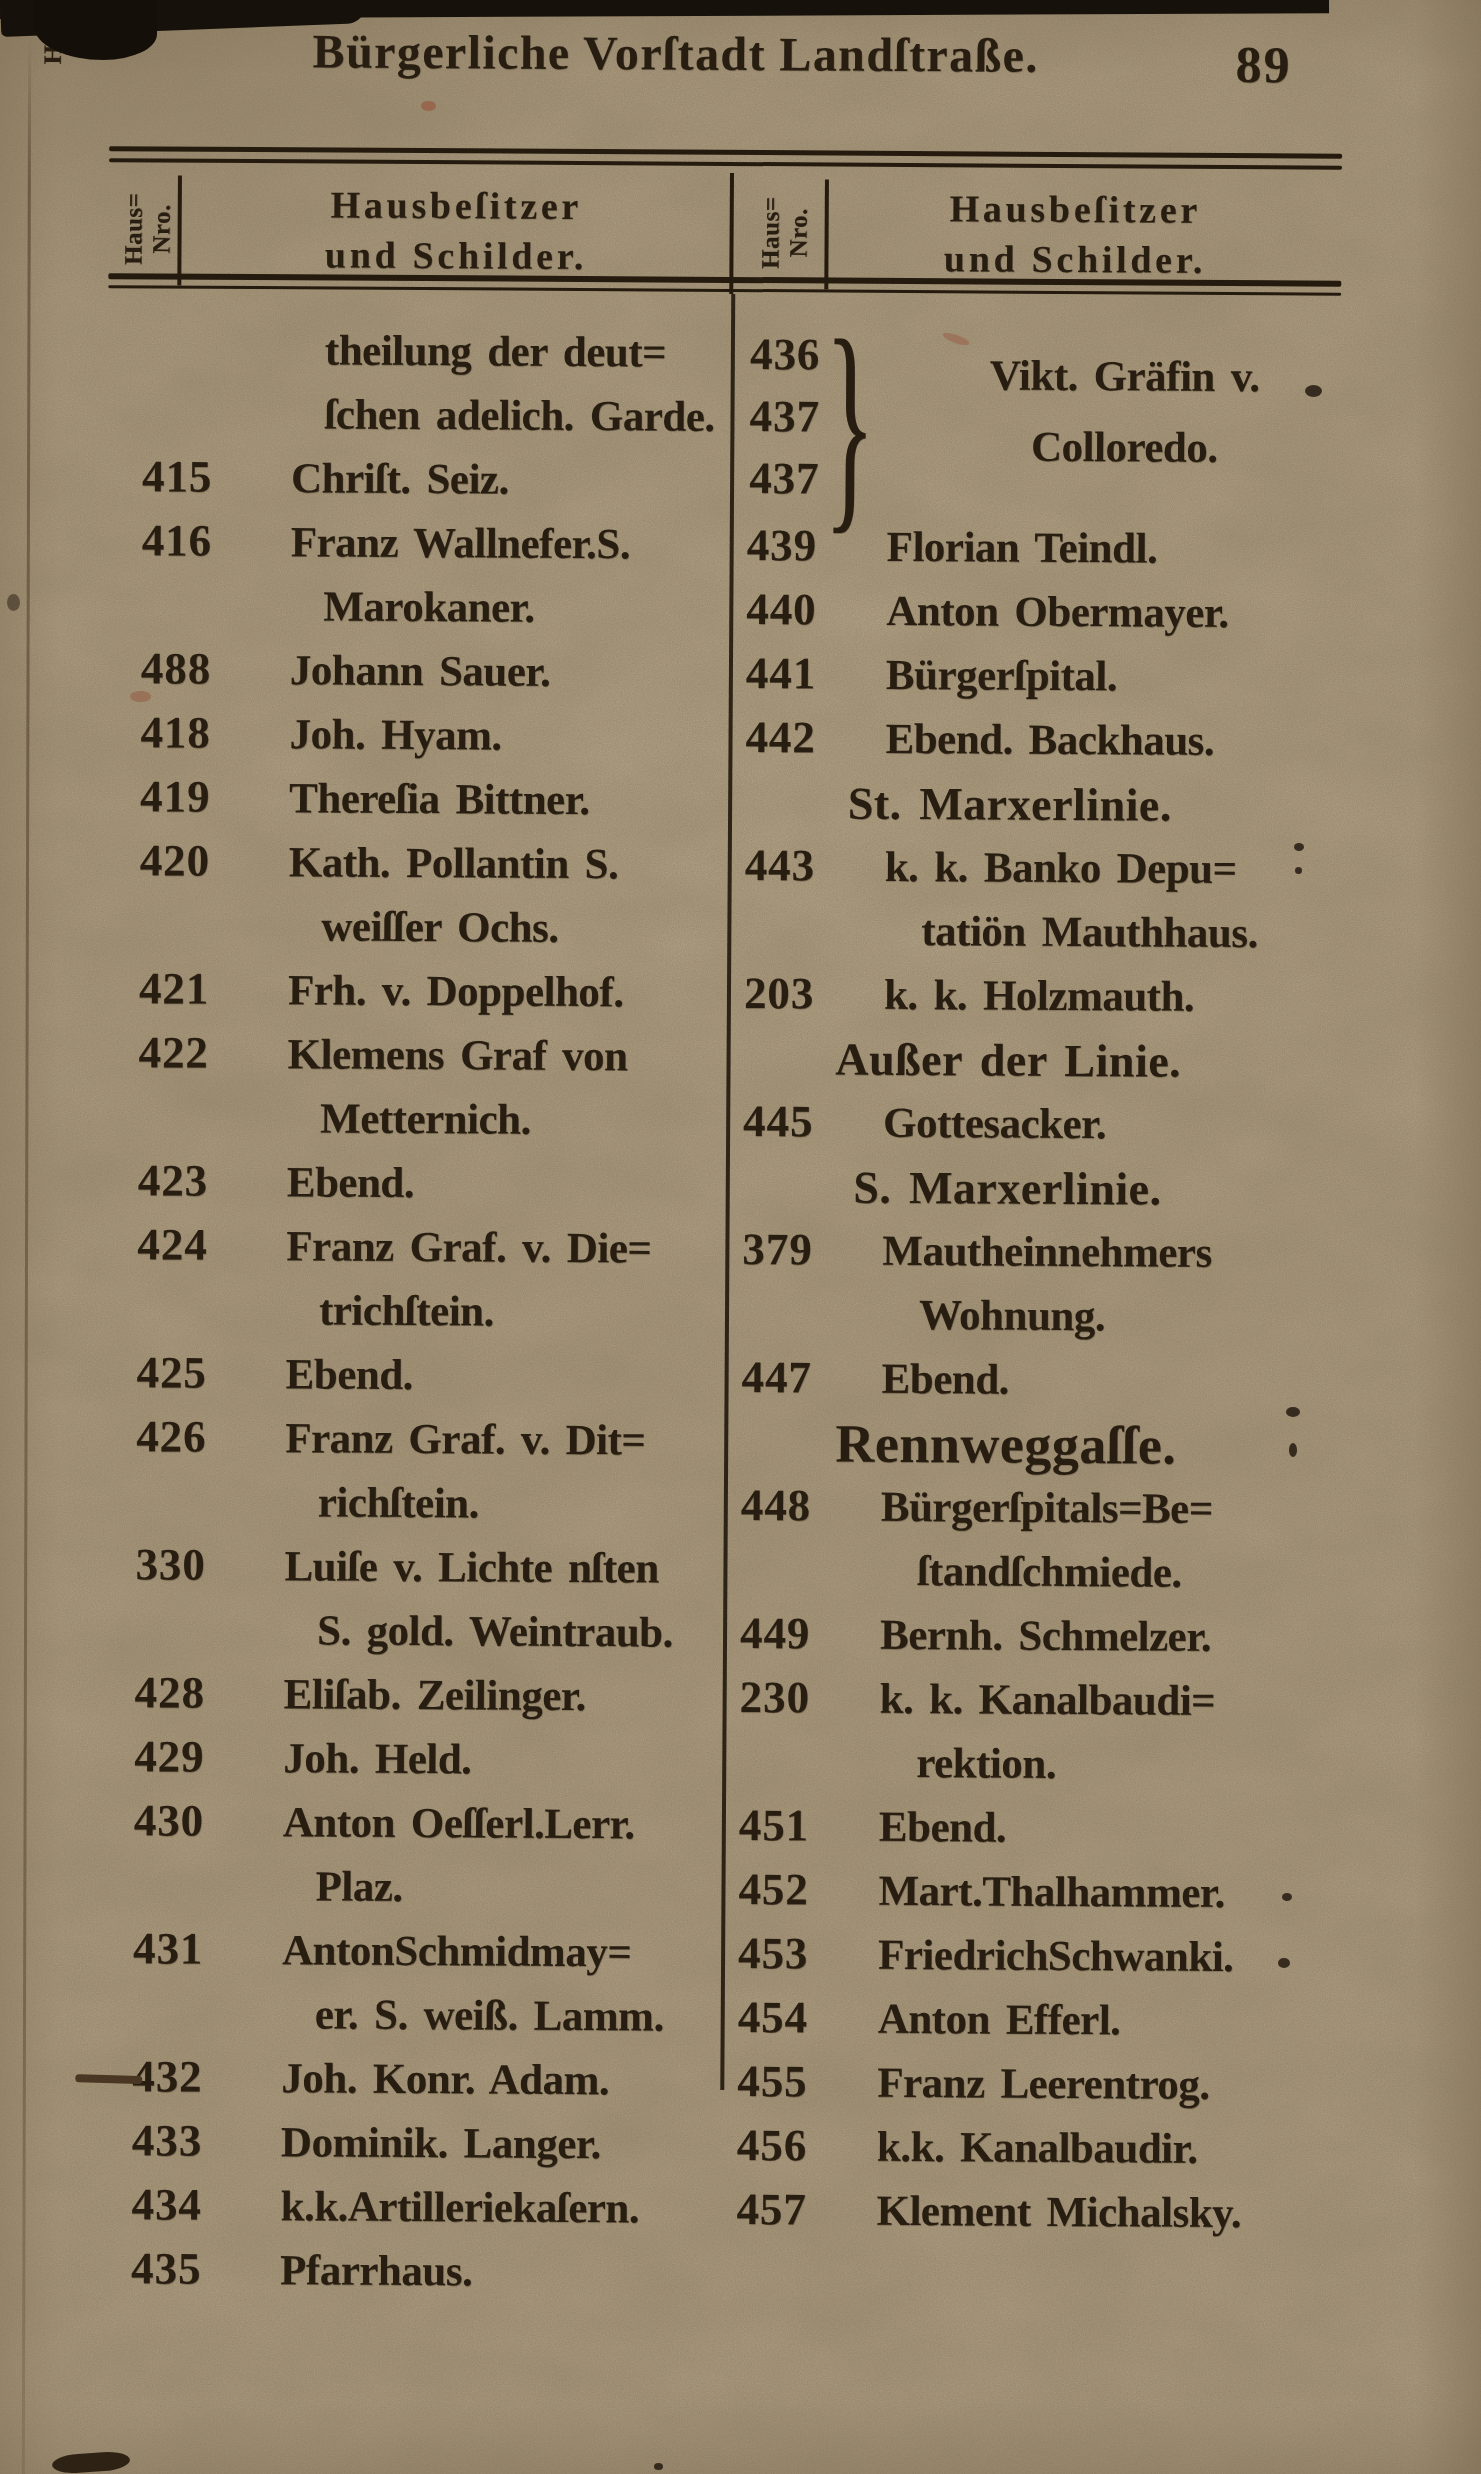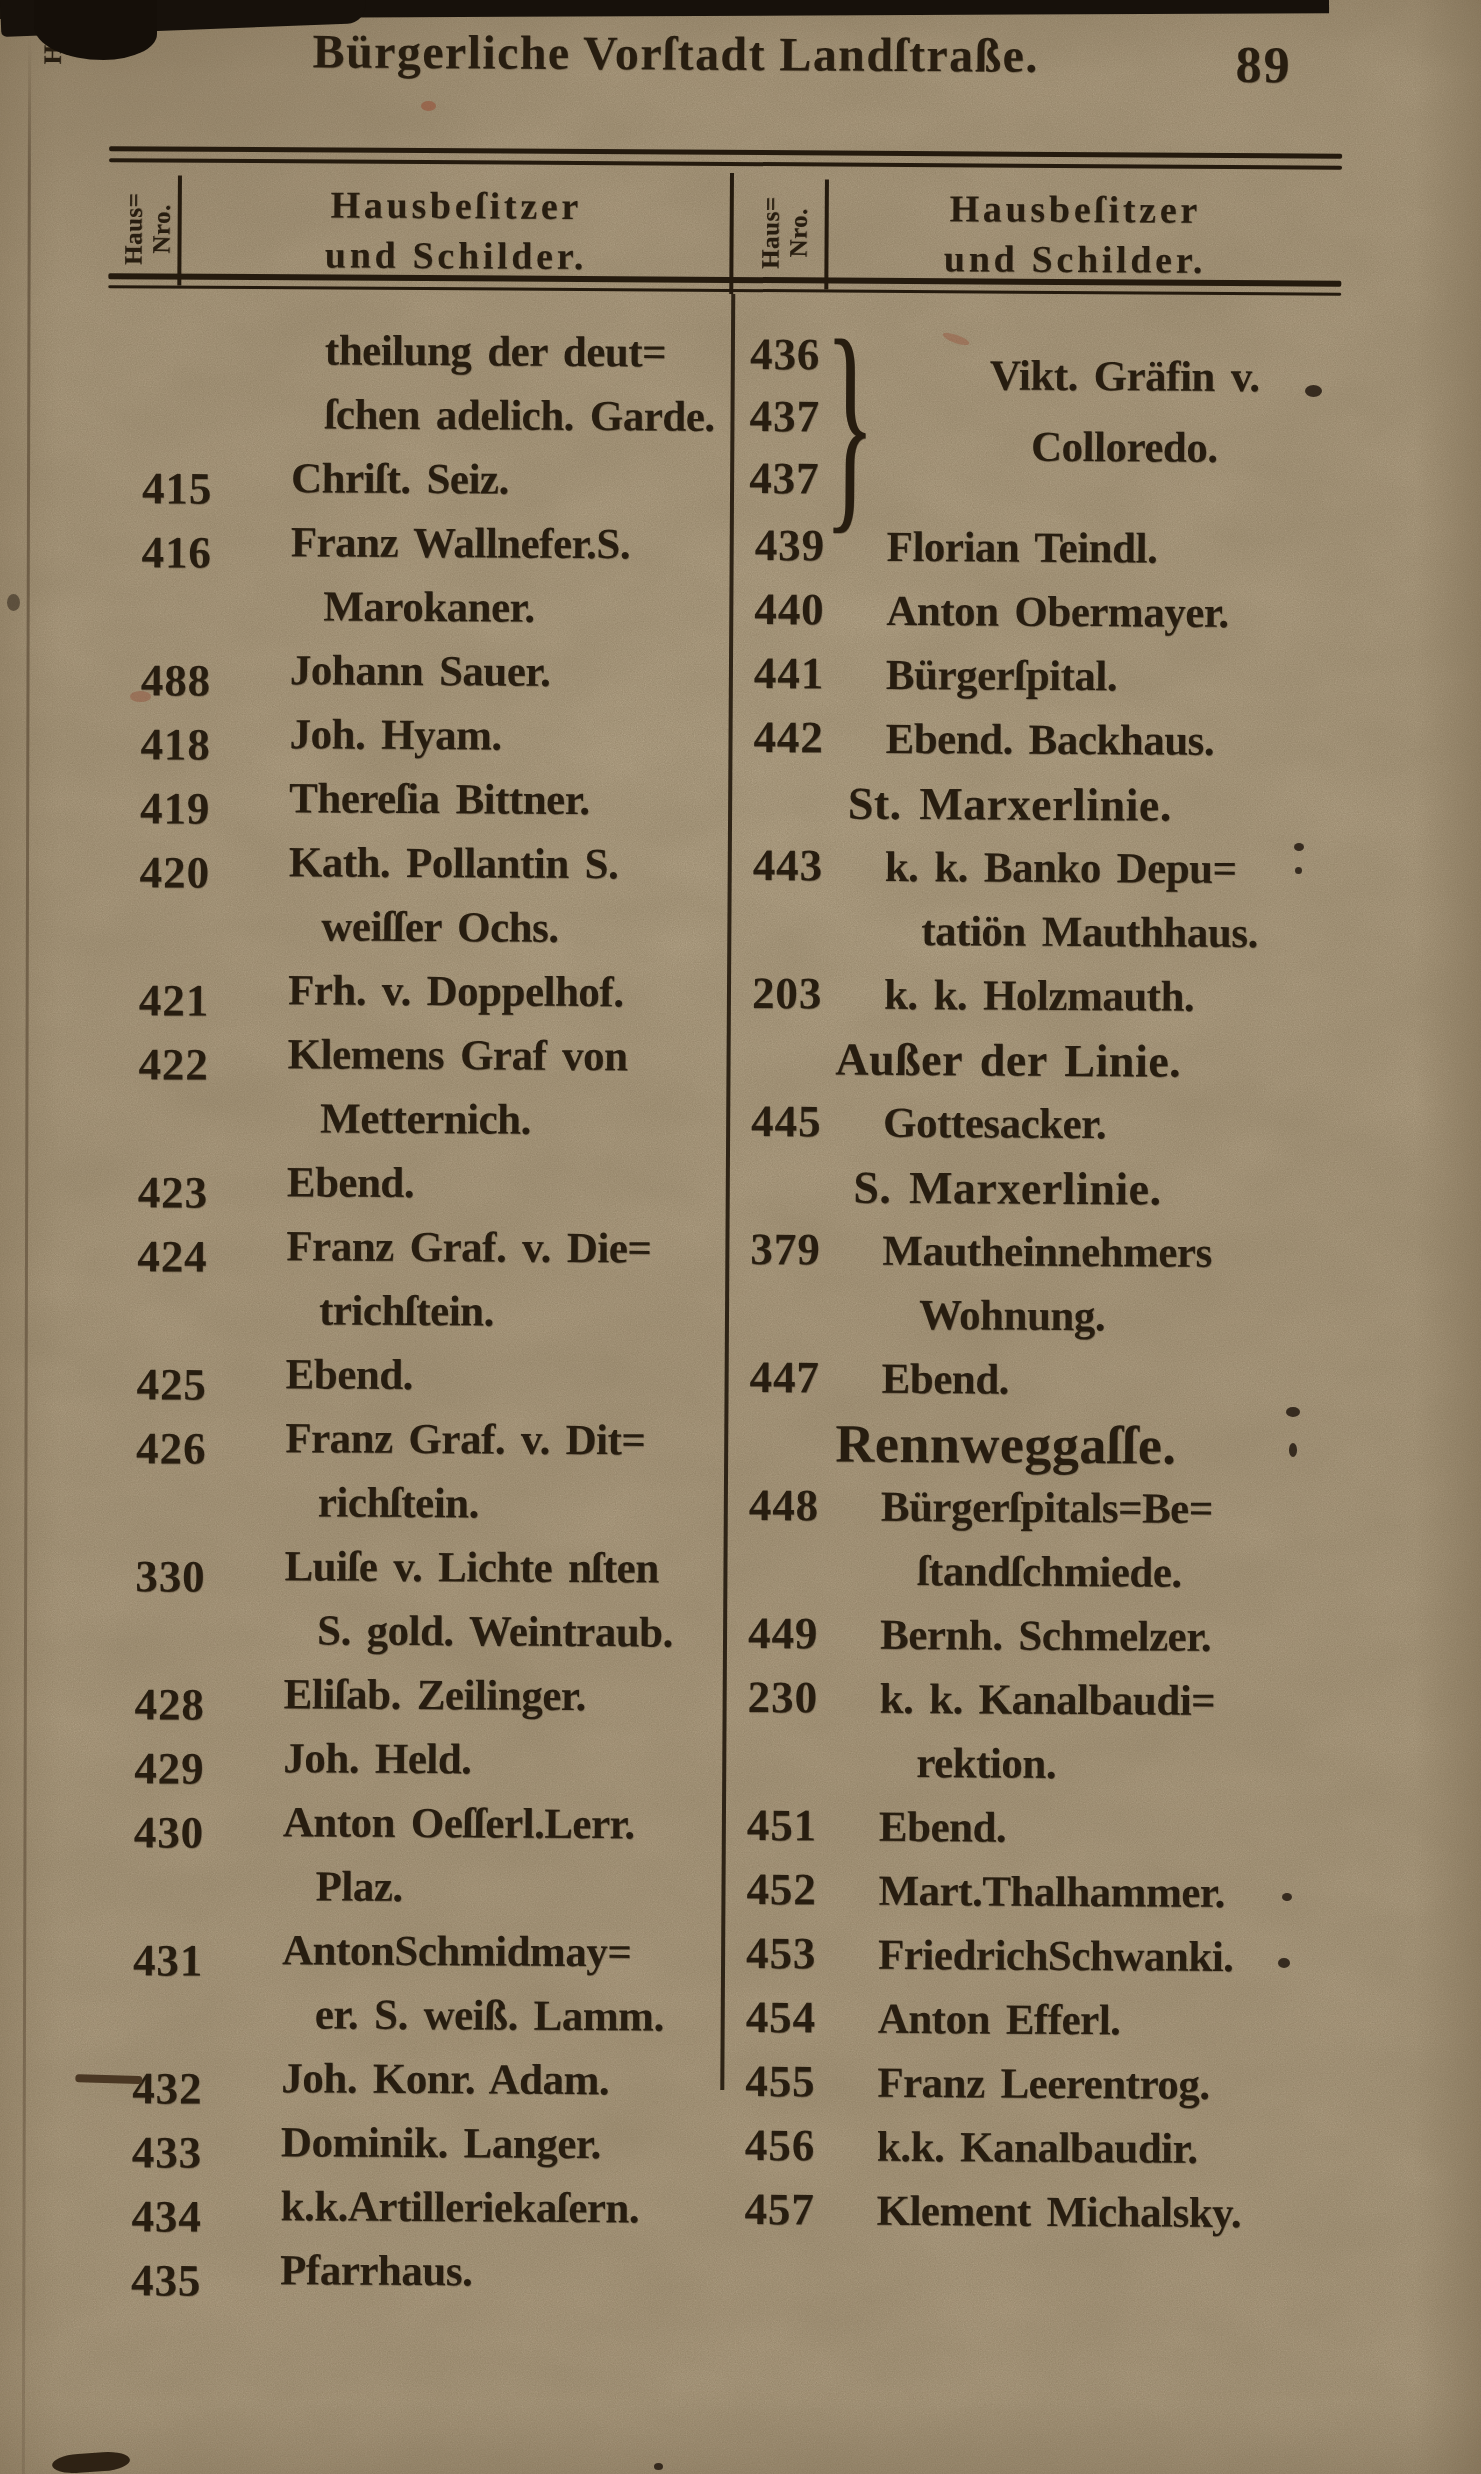--- a/index.html
+++ b/index.html
@@ -46,24 +46,24 @@
   .ownhead.o1{left:186px;width:531px;}
   .ownhead.o2{left:831px;width:479px;}
 
   
   .col{position:absolute;top:323px;}
   .col.left{left:104px;width:622px;}
   .col.right{left:735px;width:603px;}
   .row{position:relative;height:64px;white-space:nowrap;}
   .no{position:absolute;top:6.5px;font-size:45px;line-height:1;letter-spacing:0.9px;}
   .txt{position:absolute;top:8.4px;font-size:43px;line-height:1;letter-spacing:-0.5px;word-spacing:5.6px;}
-  .left .no{left:35px;margin-top:12px;}
+  .left .no{left:35px;}
   .left .txt{left:184px;}
   .left .row.cont .txt{left:217px;}
-  .right .no{left:17px;}
+  .right .no{left:9px;}
   .right .txt{left:149px;}
   .right .row.cont .txt{left:186px;}
   .row.heading .txt,.row.heading-lg .txt{left:9.3px;right:65px;text-align:center;font-size:46px;letter-spacing:0.5px;}
   .row.heading-lg .txt{font-size:54px;top:3.7px;}
 
   
   .group{position:relative;height:193px;}
   .gno{height:62px;font-size:45px;letter-spacing:0.9px;padding-left:11.2px;padding-top:4.7px;box-sizing:border-box;}
   .brace{position:absolute;left:86px;top:5.6px;font-size:235px;line-height:186px;transform:scaleX(.45);transform-origin:left center;font-weight:normal;}
   .gtxt{position:absolute;left:186px;top:15px;width:400px;text-align:center;}

